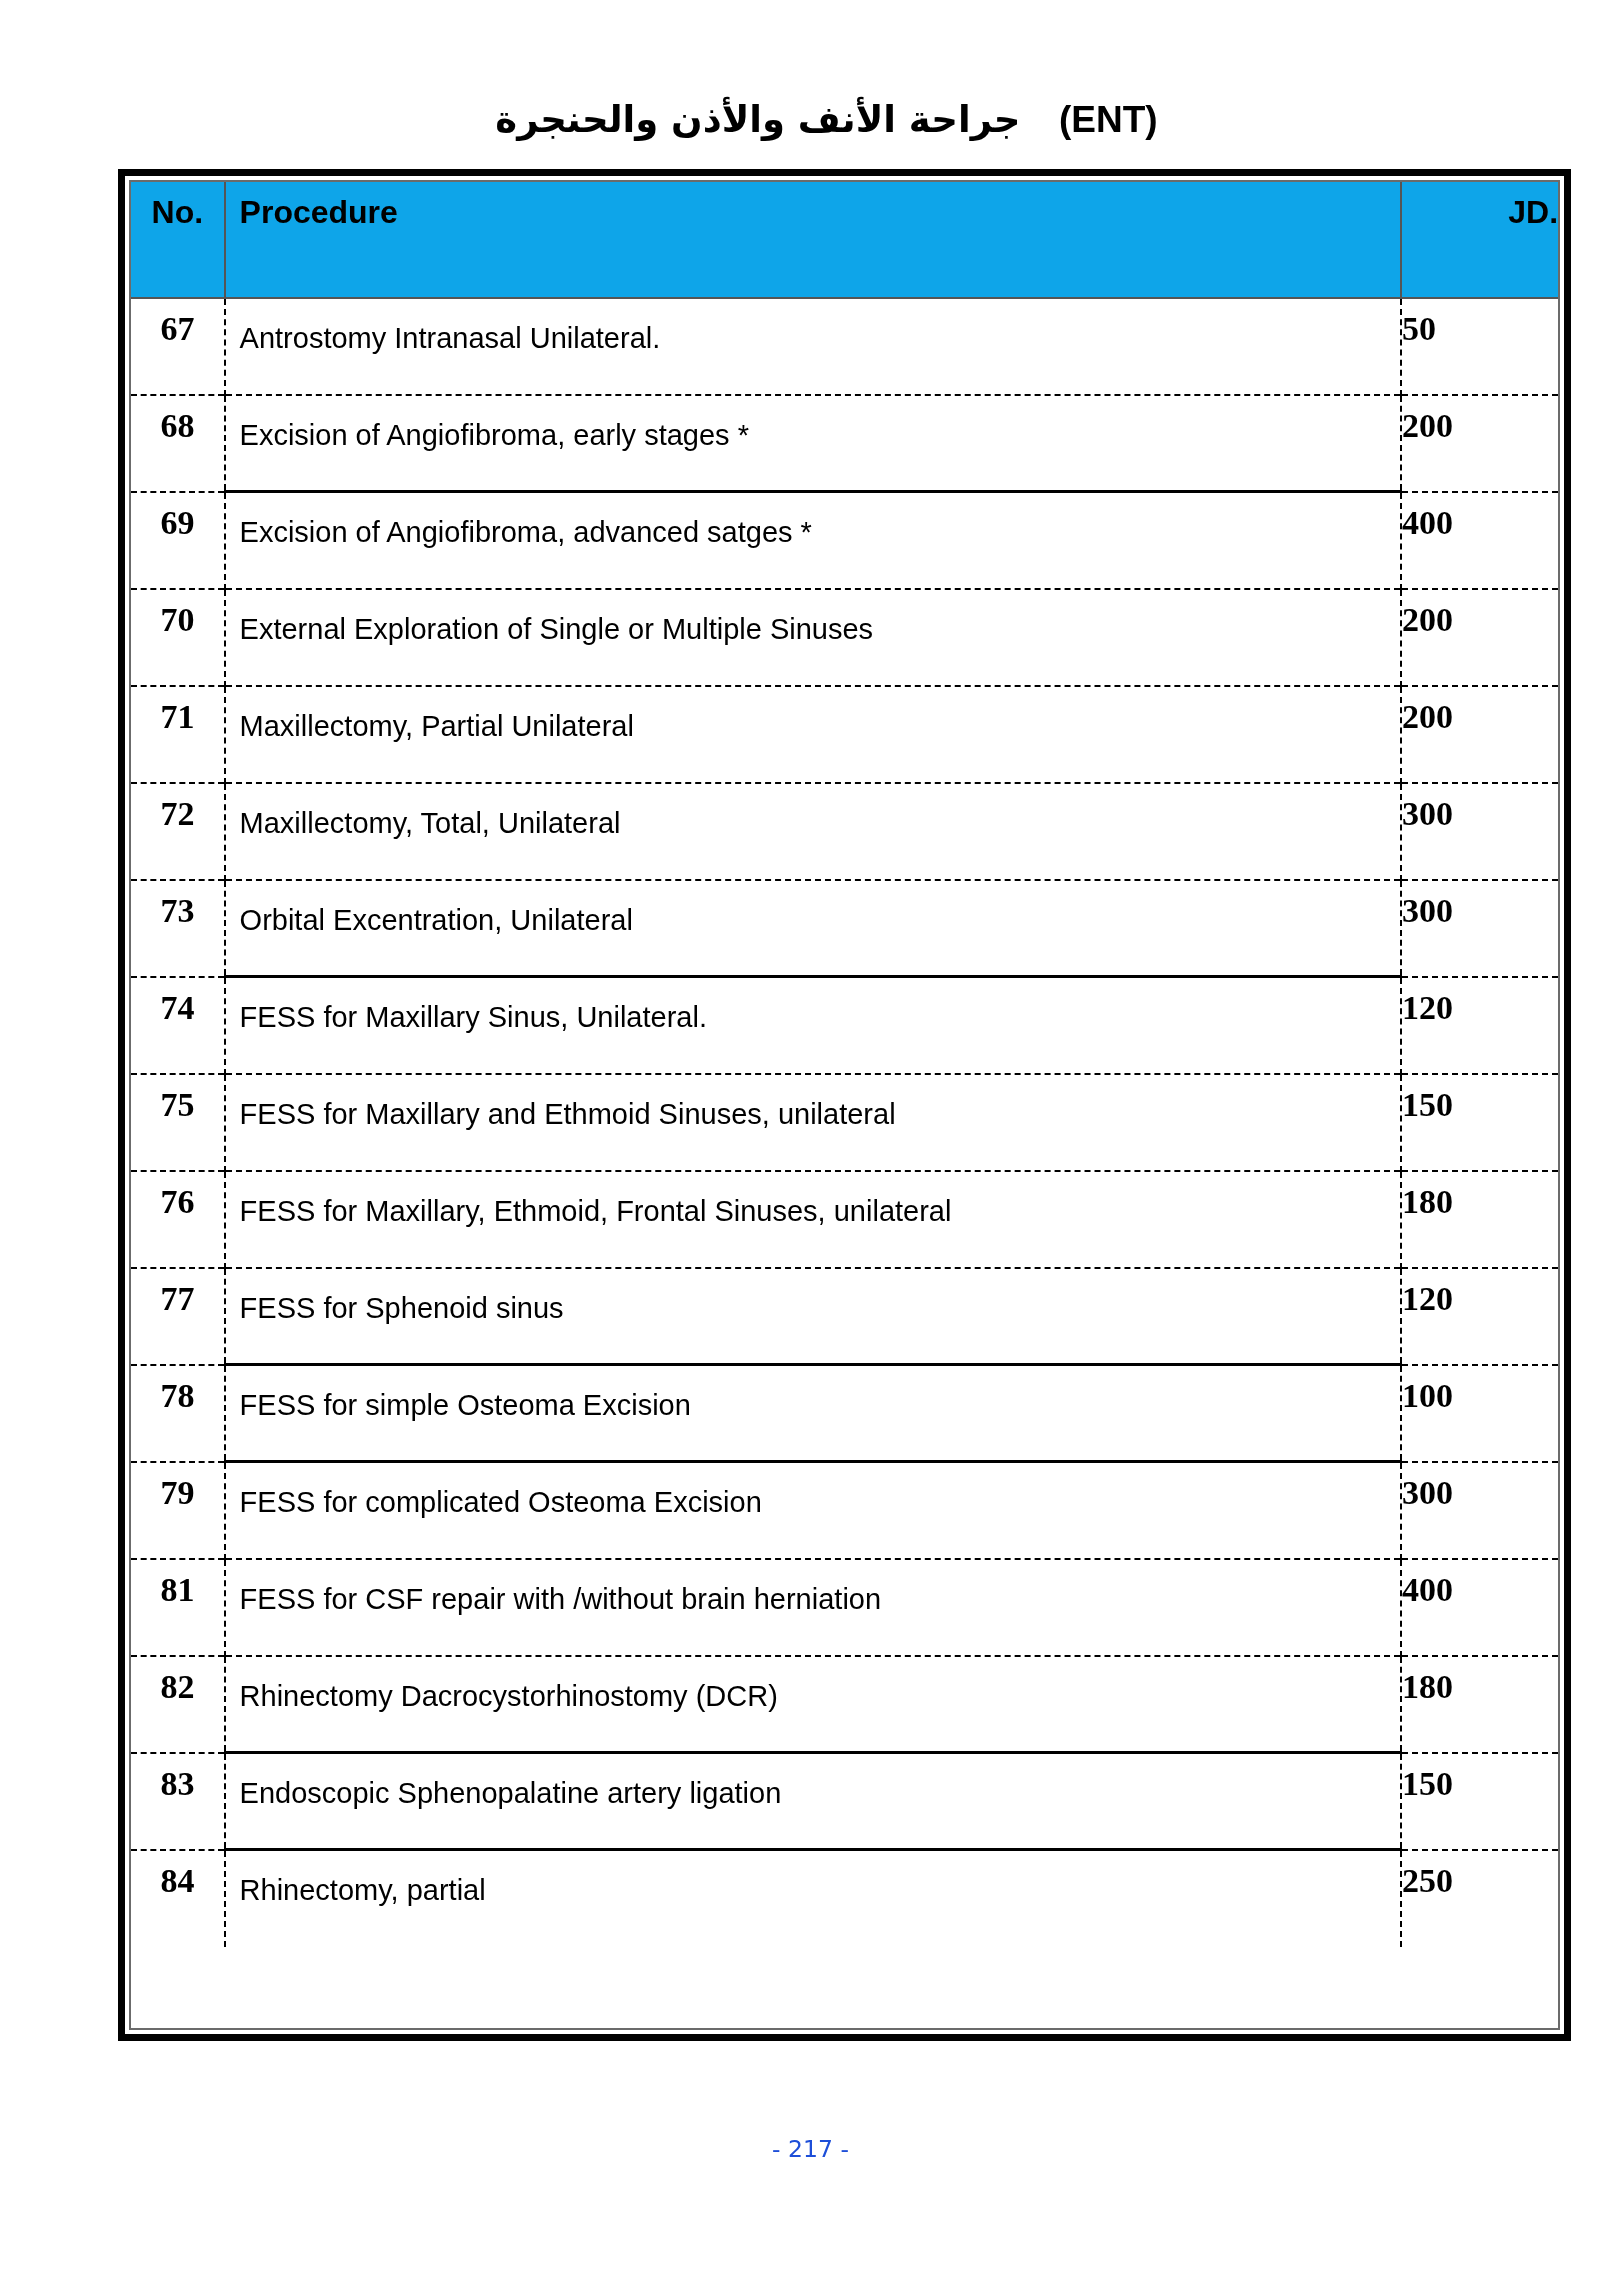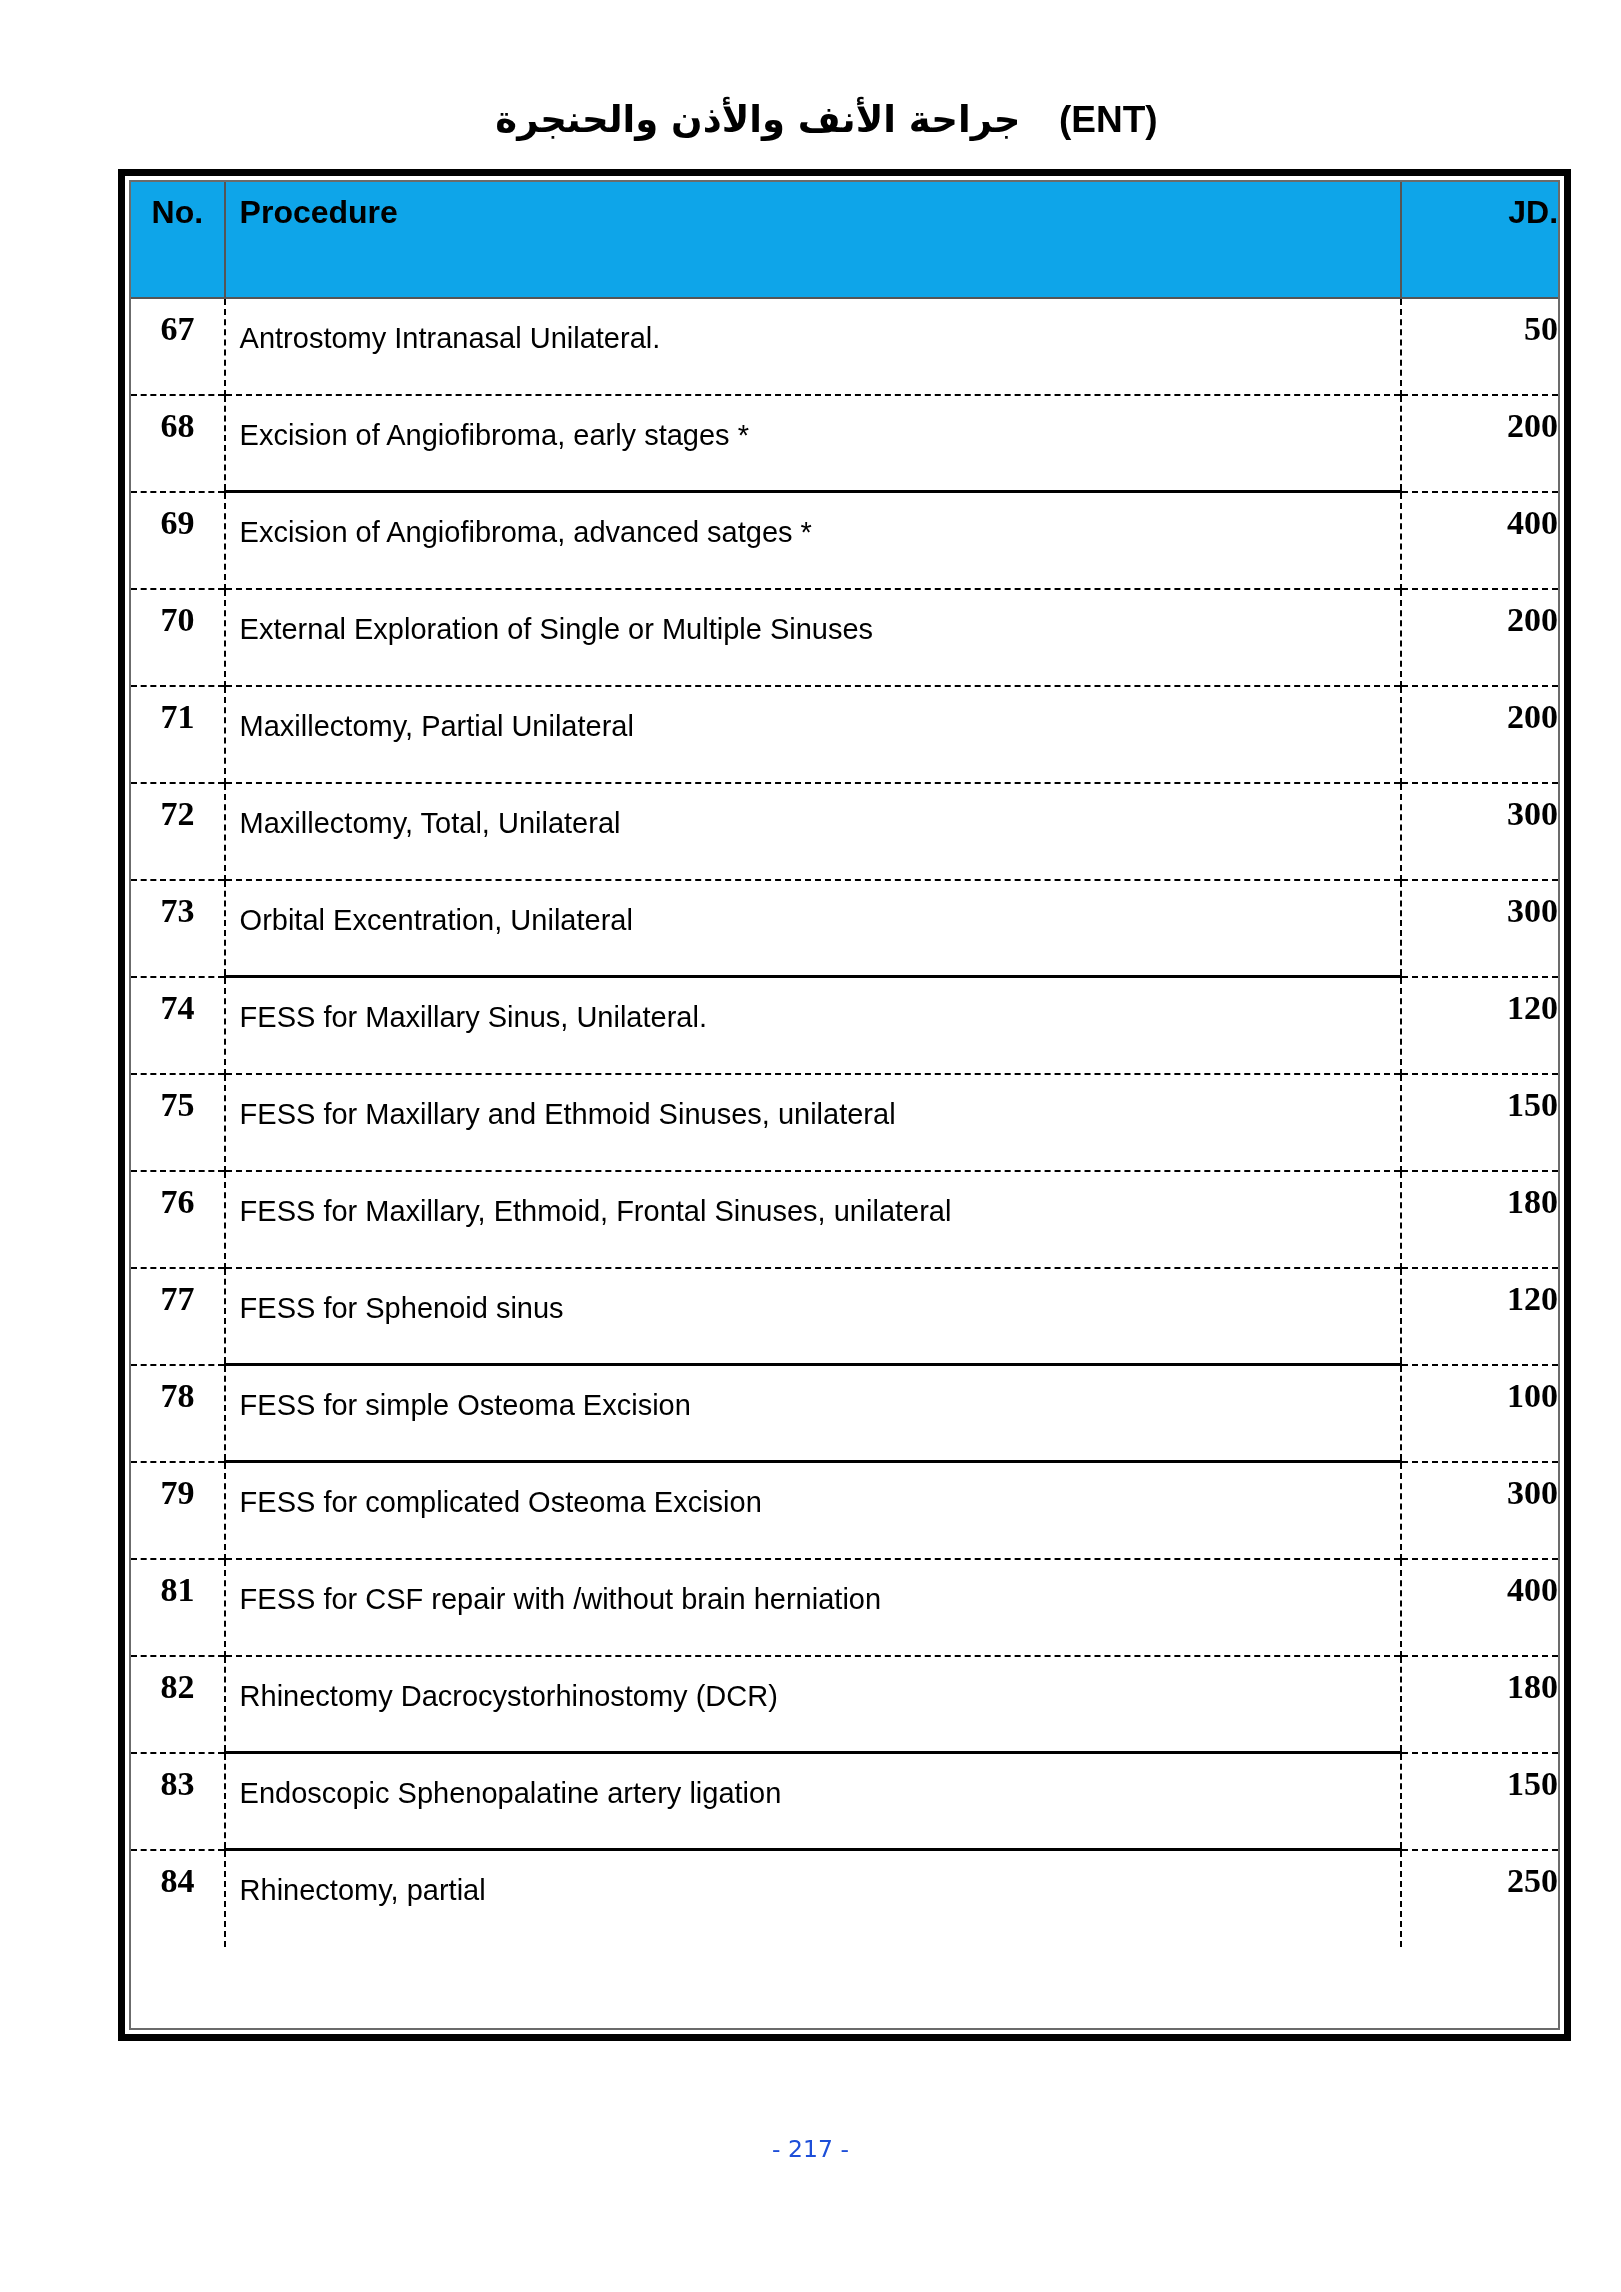--- a/index.html
+++ b/index.html
@@ -45,21 +45,21 @@
     table.proc tbody td.no {
       text-align: center; font-family: "Liberation Serif", serif; font-weight: bold;
       font-size: 34px; padding-top: 11.8px; border-right: 2px dashed #000;
     }
     table.proc tbody td.proc {
       font-family: "Liberation Sans", sans-serif; font-size: 29px;
       padding-left: 13.7px; padding-top: 23px; border-right: 2px dashed #000;
       white-space: nowrap;
     }
     table.proc tbody td.jd {
-      text-align: right; font-family: "Liberation Serif", serif; font-weight: bold;
+      text-align: left; font-family: "Liberation Serif", serif; font-weight: bold;
       font-size: 34px; padding-top: 11.8px;
     }
     table.proc tbody tr.solid td.proc { border-top: 3.9px solid #000; }
 
     .page-num {
       position: absolute; left: 0; width: 1621px; top: 2135px; text-align: center;
       font-family: "DejaVu Sans", sans-serif; font-size: 23.5px; color: #1d4ed8;
     }
   </style>
 </head>

